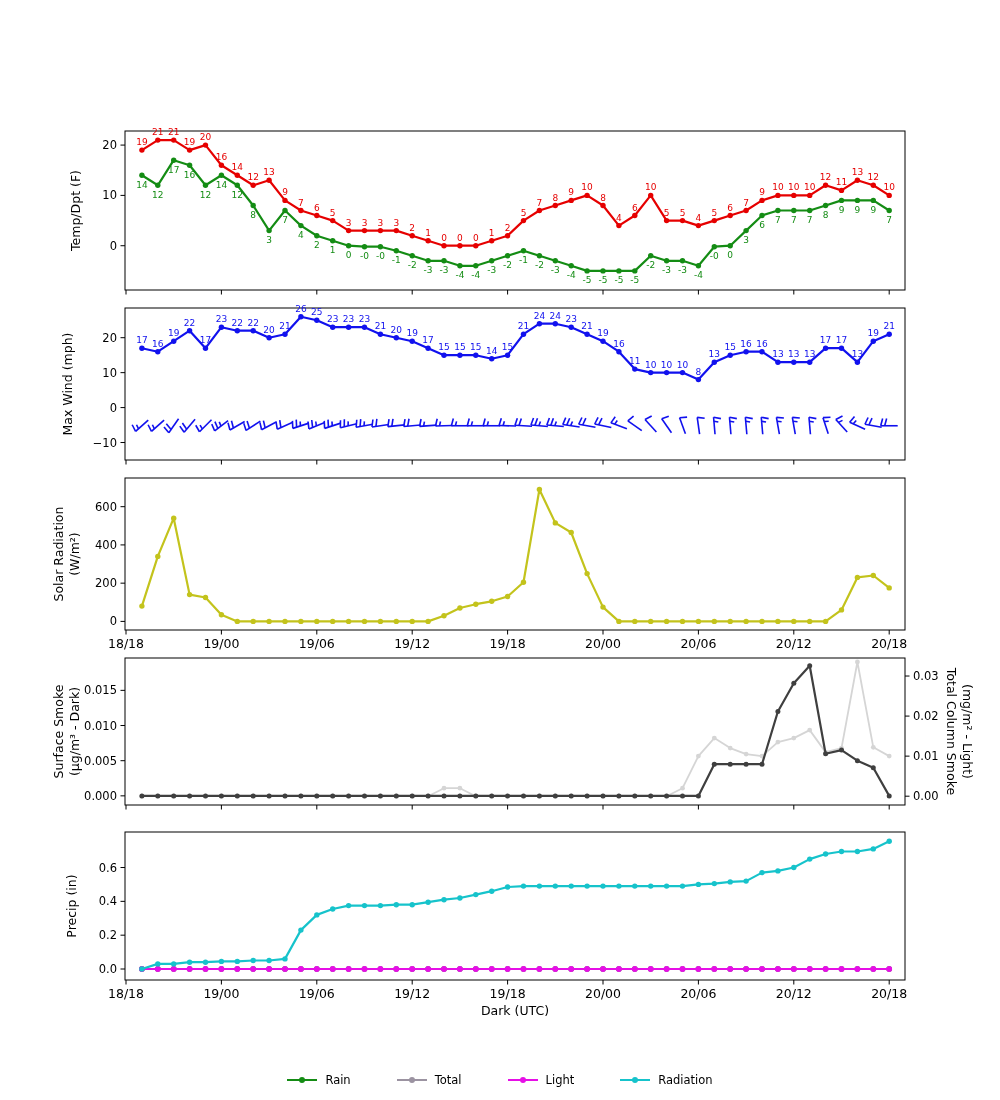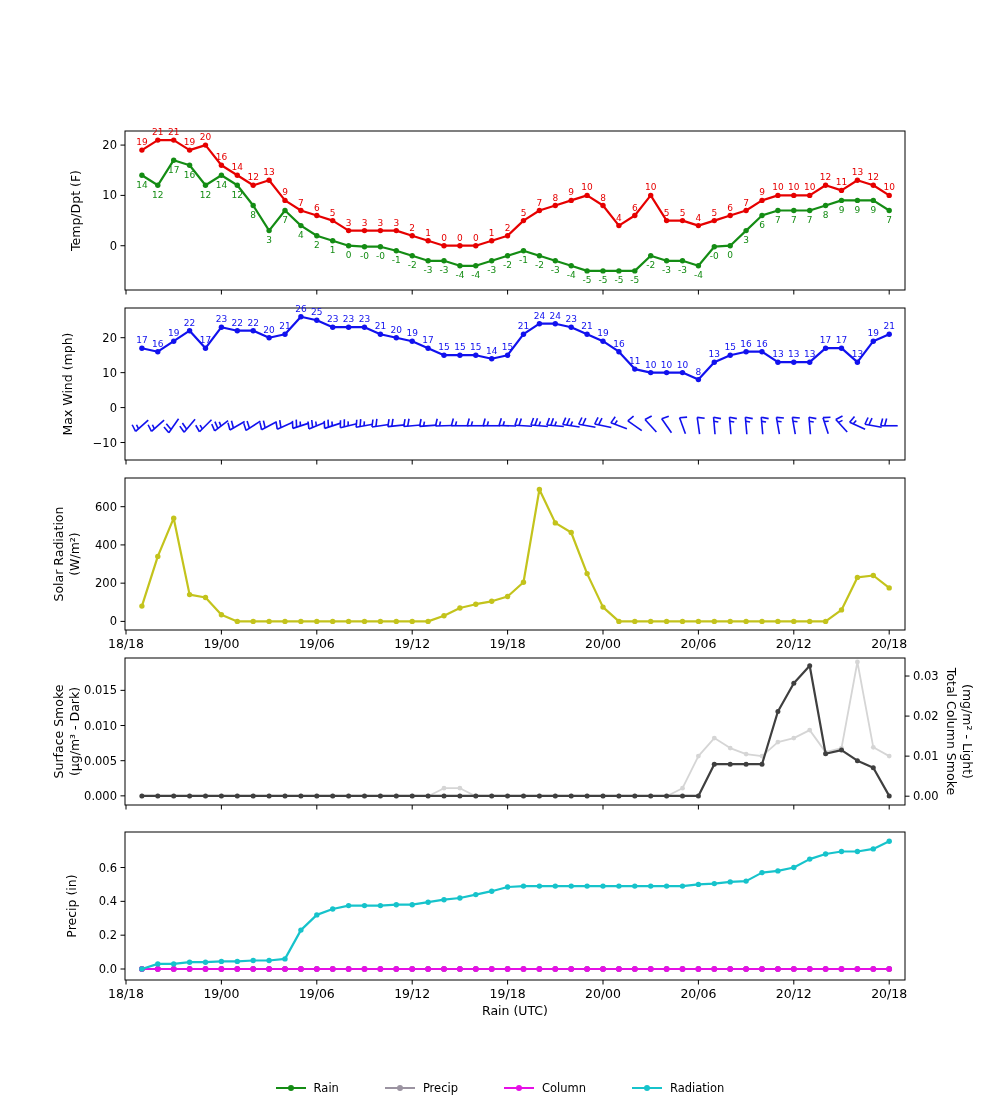--- a/index.html
+++ b/index.html
@@ -4,21 +4,21 @@
 <style>
   html,body{margin:0;padding:0;background:#fff;}
   .page{position:relative;width:1000px;height:1100px;background:#ffffff;
         font-family:"DejaVu Sans","Liberation Sans",sans-serif;overflow:hidden;}
   .title{position:absolute;top:13px;left:0;width:1000px;text-align:center;
          font-size:13.5px;color:#000;}
   #chart{position:absolute;top:0;left:0;}
   .xlabel{position:absolute;top:1003px;left:30px;width:970px;text-align:center;
           font-size:12.5px;color:#000;}
   .legend{position:absolute;top:1073px;left:0;width:1000px;display:flex;
-          justify-content:center;align-items:center;gap:46px;font-size:11.5px;color:#000;margin-top:8px;}
+          justify-content:center;align-items:center;gap:46px;font-size:11.5px;color:#000;}
   .legend-item{display:flex;align-items:center;gap:8px;}
   .sw{position:relative;width:30px;height:2px;display:inline-block;}
   .sw .dot{position:absolute;left:12px;top:-2px;width:6px;height:6px;border-radius:50%;}
 </style>
 </head>
 <body>
 
 <div class="page">
   <svg id="chart" width="1000" height="1100">
       <g>
@@ -952,39 +952,39 @@
           <circle cx="793.8" cy="867.5" r="2.7" fill="#16c3cb"></circle>
           <circle cx="809.7" cy="859.1" r="2.7" fill="#16c3cb"></circle>
           <circle cx="825.6" cy="854.0" r="2.7" fill="#16c3cb"></circle>
           <circle cx="841.5" cy="851.5" r="2.7" fill="#16c3cb"></circle>
           <circle cx="857.4" cy="851.5" r="2.7" fill="#16c3cb"></circle>
           <circle cx="873.3" cy="848.9" r="2.7" fill="#16c3cb"></circle>
           <circle cx="889.2" cy="841.3" r="2.7" fill="#16c3cb"></circle>
         </g>
       </g>
     </svg>
-  <div class="xlabel">Rain (UTC)</div>
+  <div class="xlabel">Dark (UTC)</div>
   <div class="legend">
       <div class="legend-item">
         <span class="sw" style="background: rgb(20, 140, 20);">
           <span class="dot" style="background: rgb(20, 140, 20);"></span>
         </span>
         <span>Rain</span>
       </div>
       <div class="legend-item">
         <span class="sw" style="background: rgb(155, 147, 161);">
           <span class="dot" style="background: rgb(155, 147, 161);"></span>
         </span>
-        <span>Precip</span>
+        <span>Total</span>
       </div>
       <div class="legend-item">
         <span class="sw" style="background: rgb(230, 15, 230);">
           <span class="dot" style="background: rgb(230, 15, 230);"></span>
         </span>
-        <span>Column</span>
+        <span>Light</span>
       </div>
       <div class="legend-item">
         <span class="sw" style="background: rgb(22, 195, 203);">
           <span class="dot" style="background: rgb(22, 195, 203);"></span>
         </span>
         <span>Radiation</span>
       </div>
     </div>
 </div>
 

